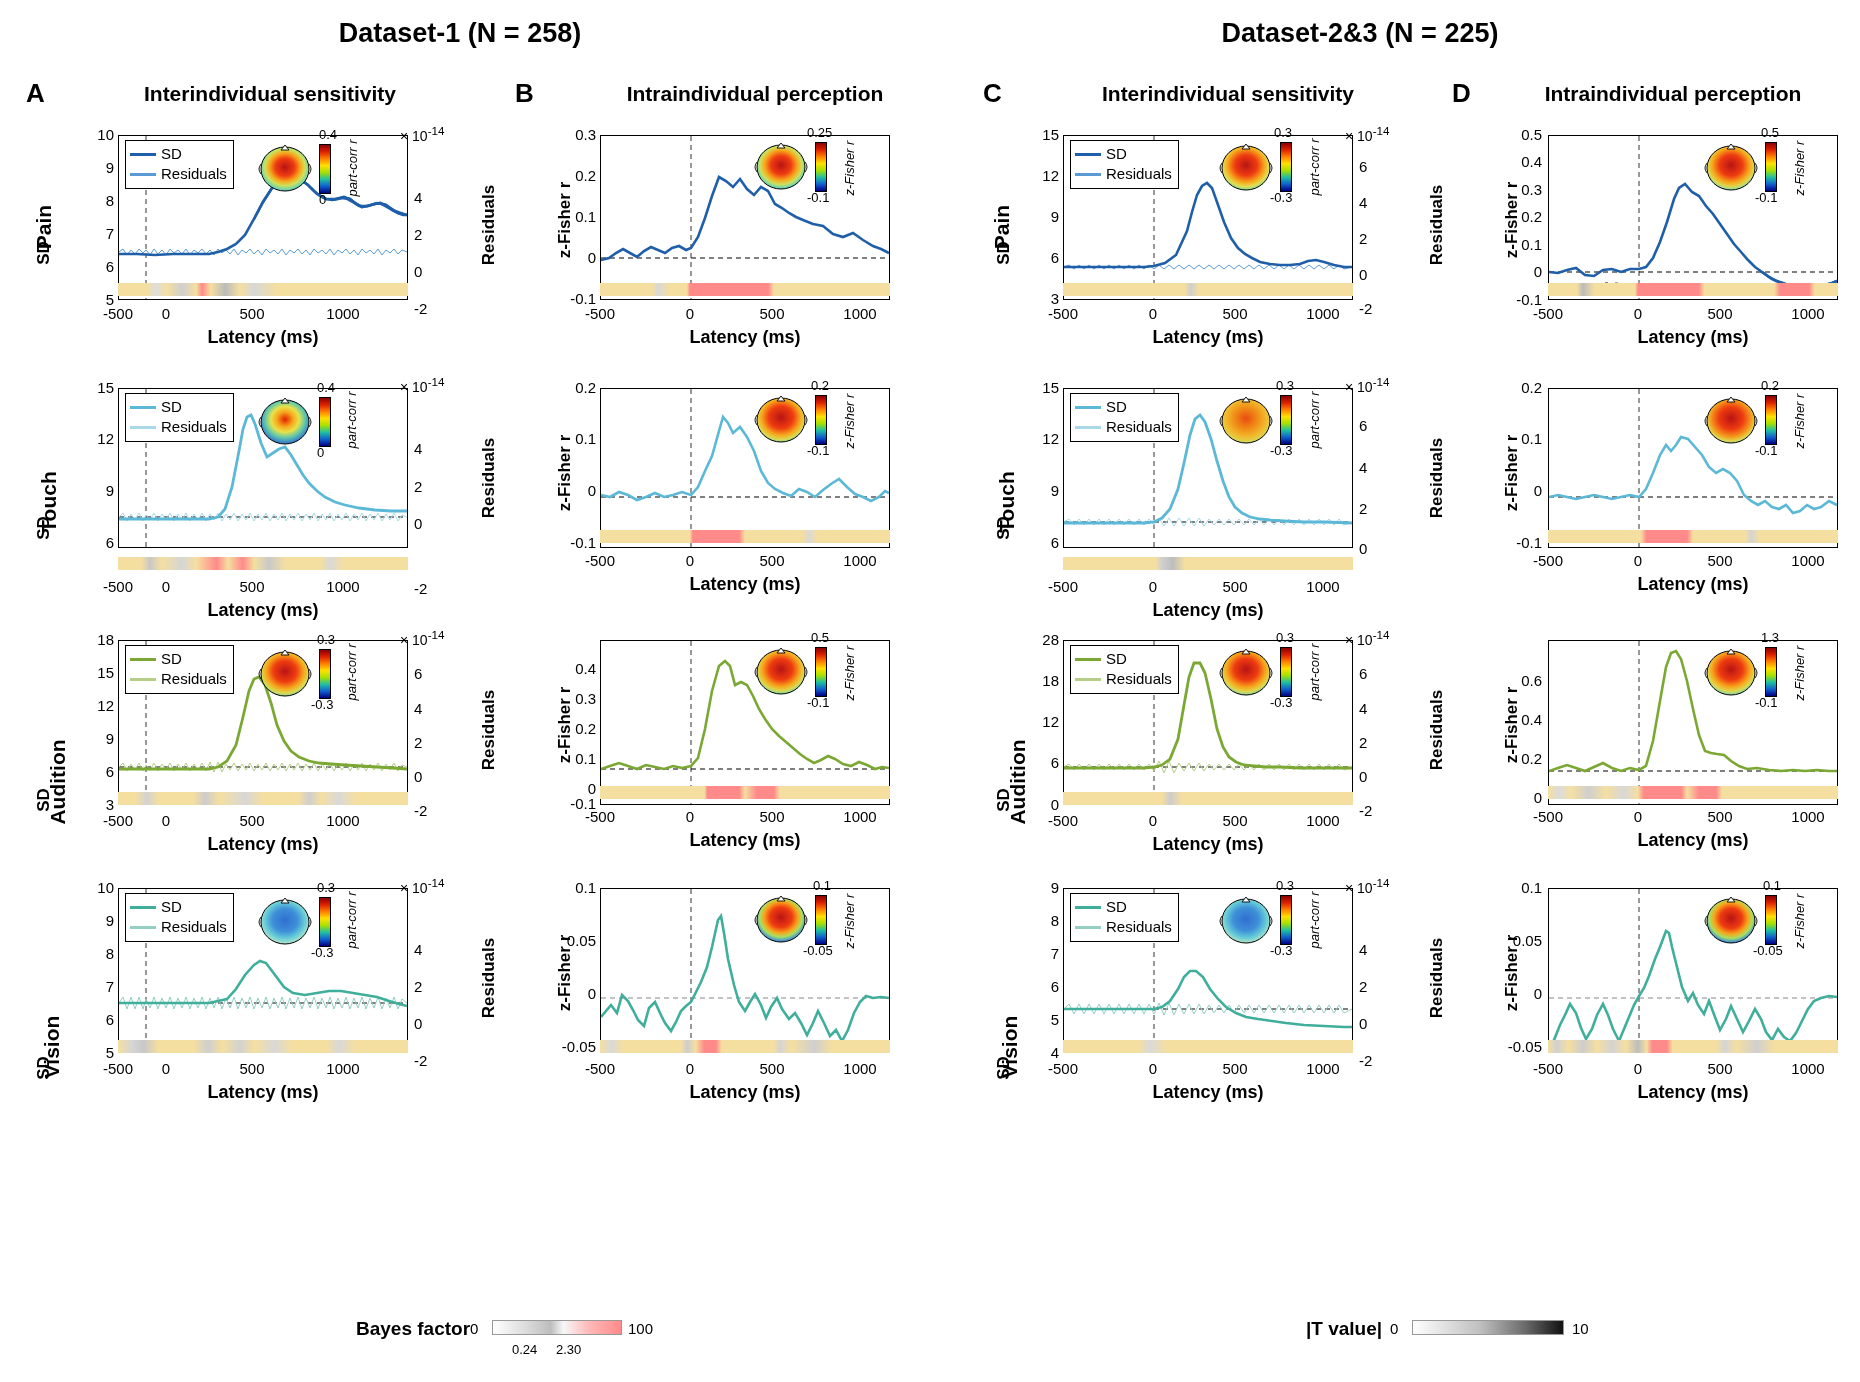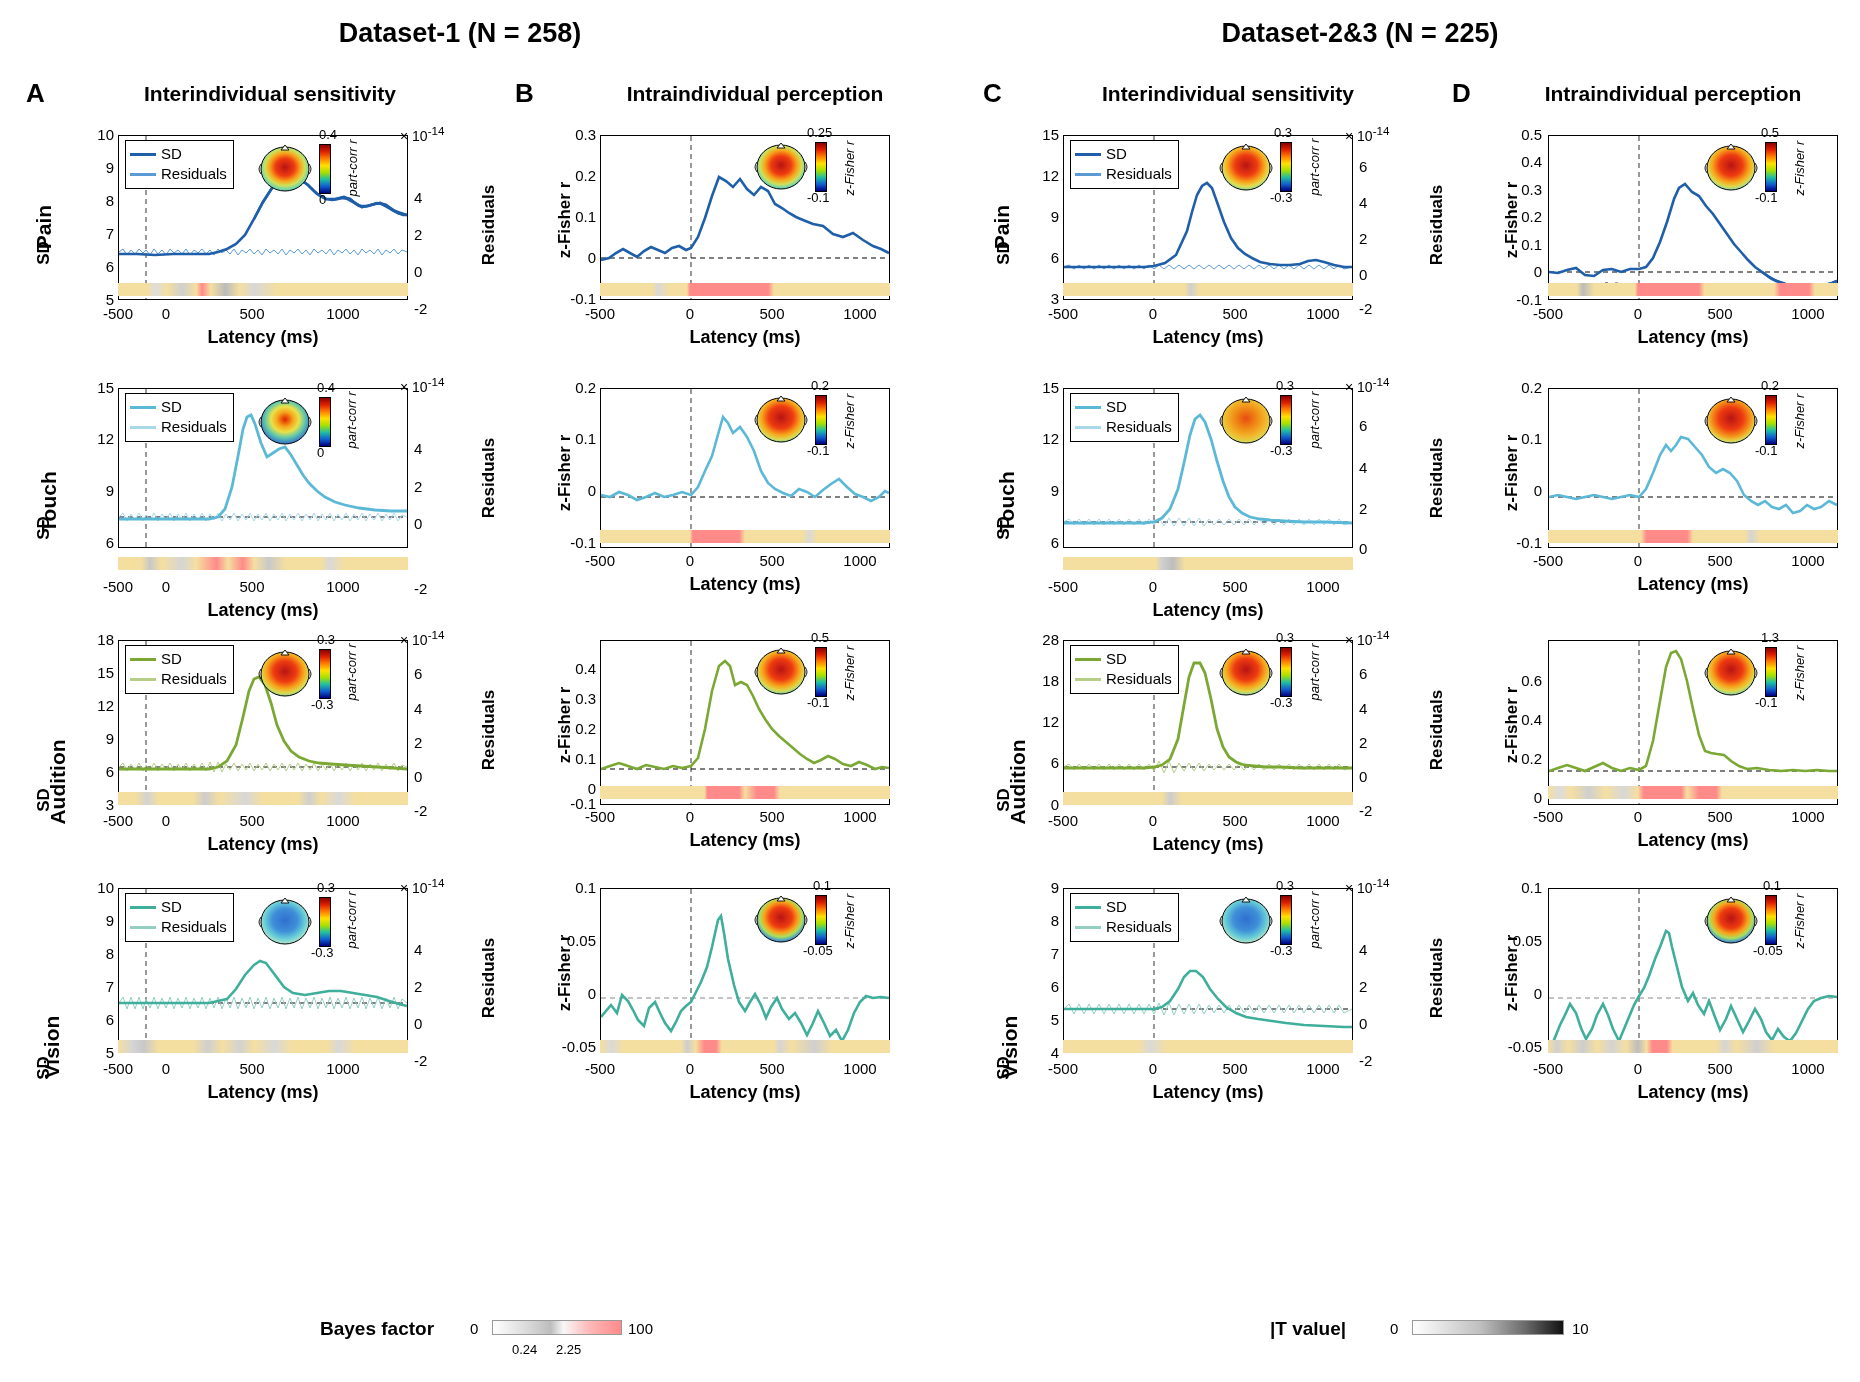--- a/index.html
+++ b/index.html
@@ -128,20 +128,21 @@
   }
   .stripe {
     position:absolute;
     height:13px;
   }
   .bottom-legend {
     position:absolute;
     font-size:19px;
     font-weight:bold;
     white-space:nowrap;
+    margin-left:36px;
   }
   .bl-grad {
     position:absolute;
     height:15px;
     border:1px solid #999;
   }
   .bl-num {
     position:absolute;
     font-size:15px;
     white-space:nowrap;
@@ -1090,19 +1091,19 @@
   <div class="tick-x" style="left:1784px; top:1060px; width:48px;">1000</div>
   <div class="xlabel" style="left:1548px; top:1082px; width:290px;">Latency (ms)</div>
 </div>
 
 <div class="bottom-legend" style="left:320px; top:1318px;">Bayes factor</div>
 <div class="bl-num" style="left:470px; top:1320px;">0</div>
 <div class="bl-grad" style="left:492px; top:1320px; width:130px;
    background:linear-gradient(to right,#ffffff 0%,#d8d8d8 28%,#bdbdbd 45%,#f7f7f7 55%,#ffb9b9 75%,#ff8a8a 100%);"></div>
 <div class="bl-num" style="left:628px; top:1320px;">100</div>
 <div class="bl-small" style="left:512px; top:1342px;">0.24</div>
-<div class="bl-small" style="left:556px; top:1342px;">2.25</div>
+<div class="bl-small" style="left:556px; top:1342px;">2.30</div>
 
 <div class="bottom-legend" style="left:1270px; top:1318px;">|T value|</div>
 <div class="bl-num" style="left:1390px; top:1320px;">0</div>
 <div class="bl-grad" style="left:1412px; top:1320px; width:152px;
    background:linear-gradient(to right,#ffffff 0%,#bfbfbf 45%,#6a6a6a 75%,#111111 100%);"></div>
 <div class="bl-num" style="left:1572px; top:1320px;">10</div>
 
 </body></html>

